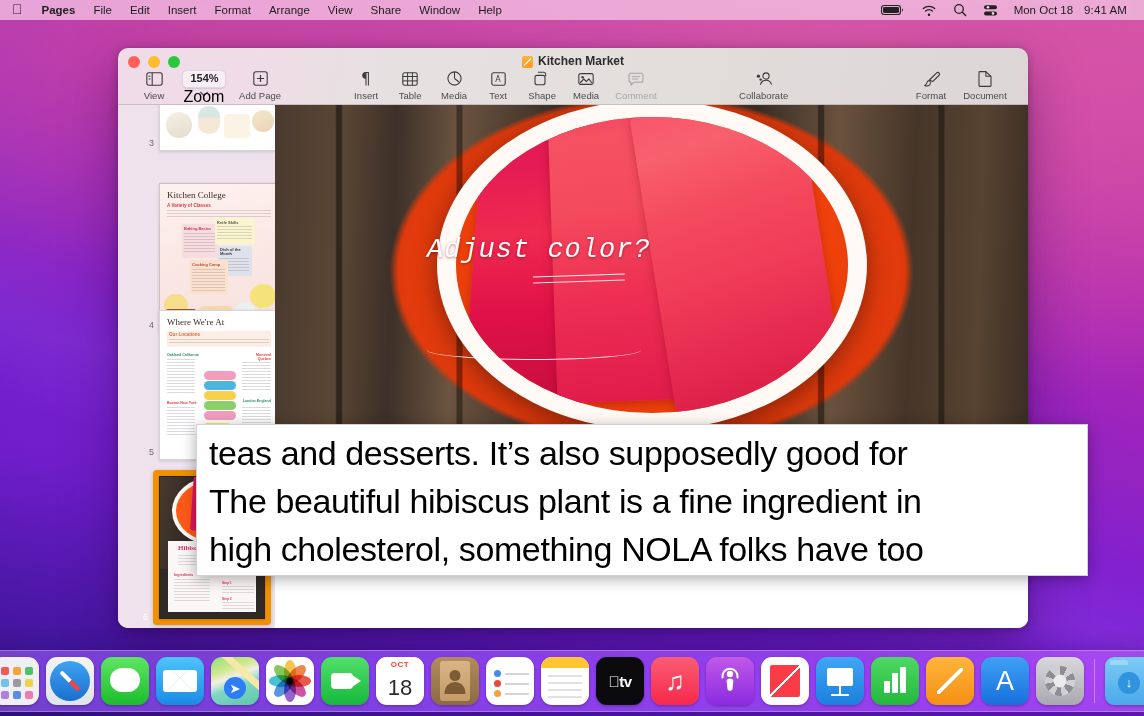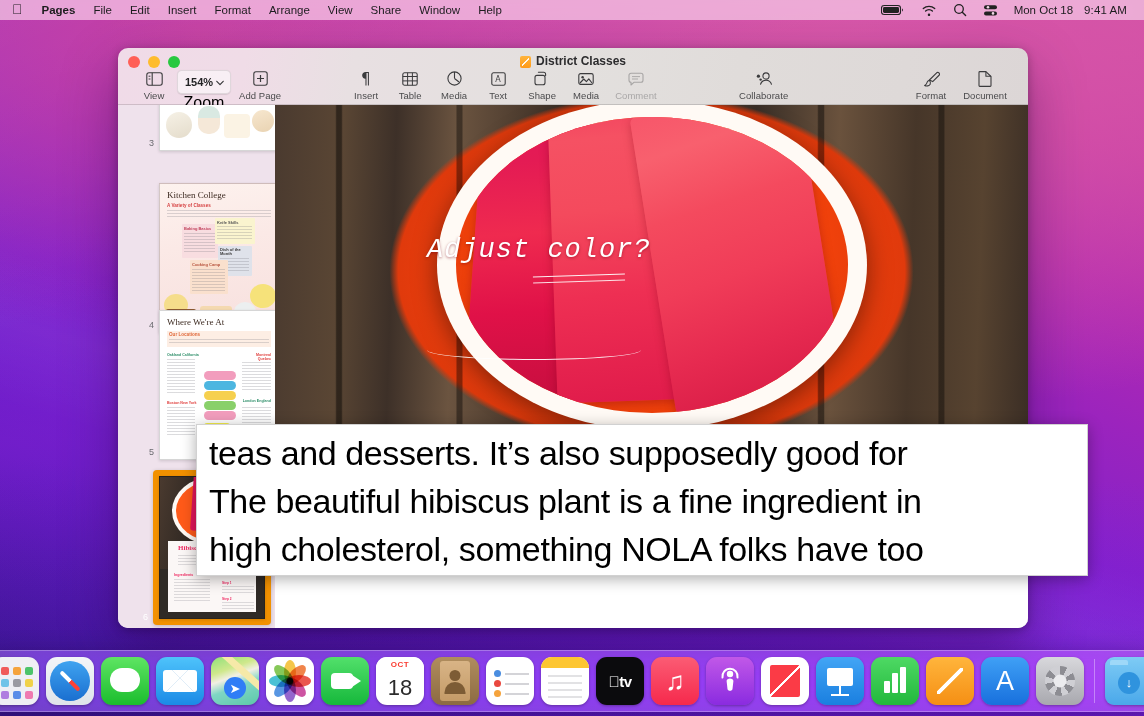--- a/index.html
+++ b/index.html
@@ -108,23 +108,24 @@
   .titem .lb{ font-size:9.5px; margin-top:3px; color:#4a4a4c; letter-spacing:.05px;}
   .titem.dis .ic svg{ opacity:.35; }
   .titem.dis .lb{ color:#a9a7a7; }
   #zoomctl{
     display:flex; flex-direction:column; align-items:center; min-width:56px;
   }
   #zoombtn{
     display:flex; align-items:center; gap:3px;
     background:rgba(255,255,255,.55);
     border:0.5px solid rgba(0,0,0,.10);
-    border-radius:5px; padding:1px 6px 1px 7px; height:24px;
+    border-radius:5px; padding:1px 6px 1px 7px; height:18px;
     font-size:11px; font-weight:bold; color:#232325;
     box-shadow:0 0.5px 1px rgba(0,0,0,.10);
+    flex-direction:column;
   }
 
   
   #winbody{
     position:absolute; top:57px; left:0; right:0; bottom:0;
     background:#e9e6e7;
   }
   #sidebar{
     position:absolute; left:0; top:0; bottom:0; width:157px;
     background:#efe2ec;
@@ -416,21 +417,21 @@
 <div id="pages-window">
 
   <div id="titlebar">
     <div id="traffic">
       <span class="tl r"></span>
       <span class="tl y"></span>
       <span class="tl g"></span>
     </div>
     <div id="doctitle">
       <span id="doc-icon"></span>
-      <span>District Classes</span>
+      <span>Kitchen Market</span>
     </div>
 
     <div id="toolbar">
 
       <div class="tgroup" style="margin-left:14px;">
         <div class="titem">
           <span class="ic">
             <svg width="17" height="14" viewBox="0 0 17 14">
                 <rect x="0.8" y="0.8" width="15.4" height="12.4" rx="2.2" fill="none" stroke="#3b3b3d" stroke-width="1.1"></rect>
                 <line x1="6.2" y1="0.8" x2="6.2" y2="13.2" stroke="#3b3b3d" stroke-width="1.1"></line>

